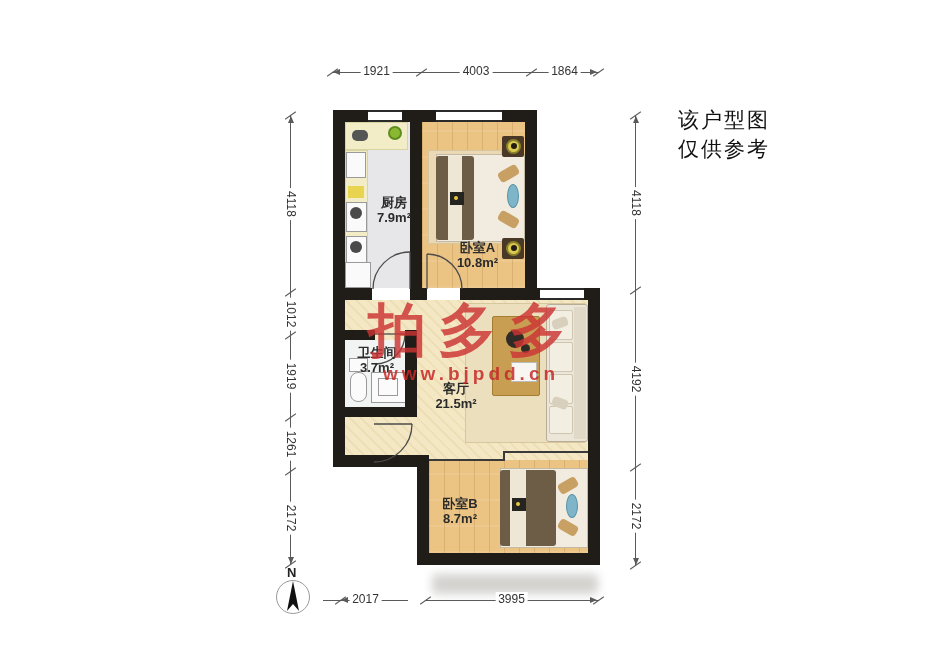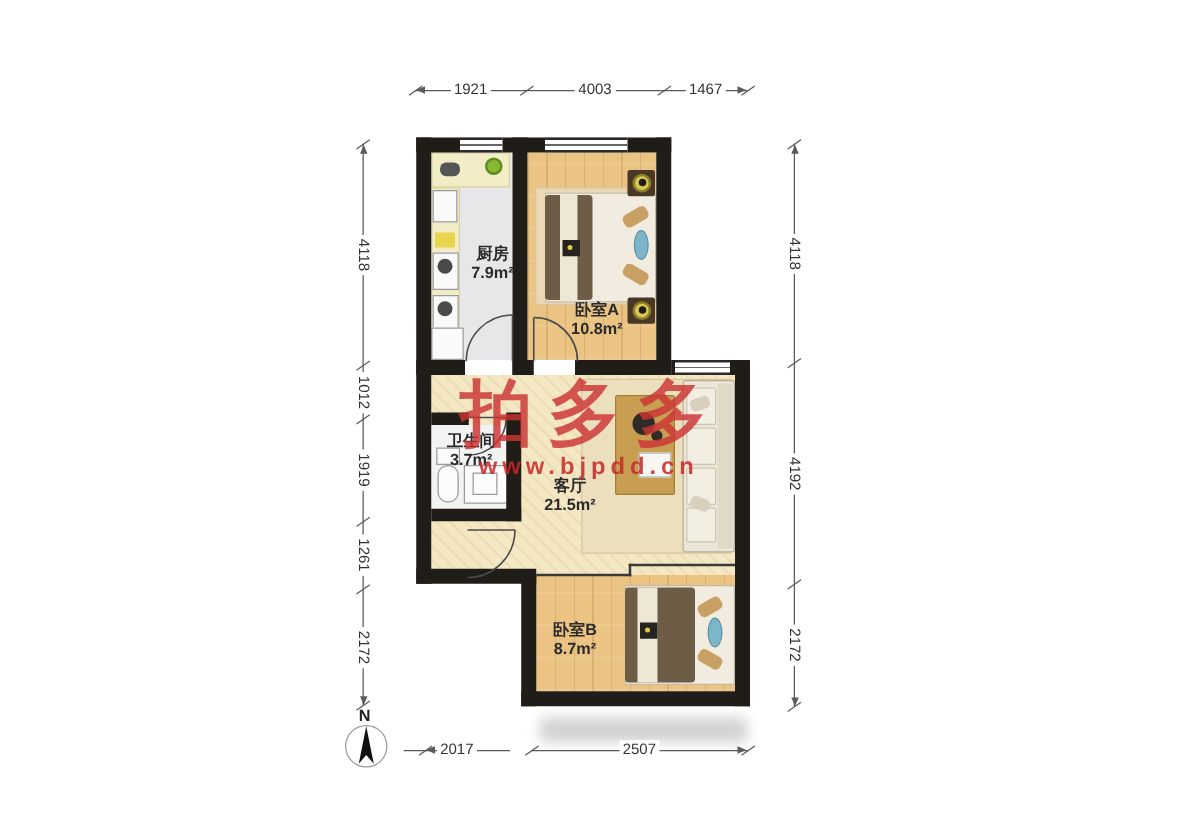--- a/index.html
+++ b/index.html
@@ -198,39 +198,41 @@
   <div class="abs room-label" style="left:430px;top:496px;width:60px;">
     <span>卧室B</span>
     <span>8.7m²</span>
   </div>
 
   <div class="abs wm-brand" style="left:368px;top:292px;">拍多多</div>
   <div class="abs wm-url" style="left:383px;top:363px;">www.bjpdd.cn</div>
   <div class="abs smudge" style="left:432px;top:574px;width:166px;height:20px;"></div>
 
   <div class="abs disclaimer" style="left:678px;top:106px;">
+    <span>该户型图</span>
+    <span>仅供参考</span>
   </div>
 
   <div class="abs compass-n" style="left:287px;top:565px;">N</div>
   <div class="abs compass-circle" style="left:276px;top:580px;width:34px;height:34px;"></div>
   <svg class="abs" style="left:276px;top:578px;" width="34" height="38" viewBox="0 0 34 38">
     <polygon points="17,3 23,33 17,26 11,33" fill="#111"></polygon>
   </svg>
 
   <div class="abs" style="left:332px;top:72px;width:89px;">
     <div class="dim-line-h"></div>
     <span class="dim-lbl h">1921</span>
   </div>
   <div class="abs" style="left:421px;top:72px;width:110px;">
     <div class="dim-line-h"></div>
     <span class="dim-lbl h">4003</span>
   </div>
   <div class="abs" style="left:531px;top:72px;width:67px;">
     <div class="dim-line-h"></div>
-    <span class="dim-lbl h">1467</span>
+    <span class="dim-lbl h">1864</span>
   </div>
   <div class="tick" style="left:332px;top:66px;"></div>
   <div class="tick" style="left:421px;top:66px;"></div>
   <div class="tick" style="left:531px;top:66px;"></div>
   <div class="tick" style="left:598px;top:66px;"></div>
   <div class="arr l" style="left:333px;top:69px;"></div>
   <div class="arr r" style="left:590px;top:69px;"></div>
 
   <div class="abs" style="left:290px;top:115px;height:177px;">
     <div class="dim-line-v" style="height:177px;"></div>
@@ -279,21 +281,21 @@
   <div class="tick" style="left:635px;top:559px;"></div>
   <div class="arr u" style="left:633px;top:116px;"></div>
   <div class="arr d" style="left:633px;top:558px;"></div>
 
   <div class="abs" style="left:323px;top:600px;width:85px;">
     <div class="dim-line-h"></div>
     <span class="dim-lbl h">2017</span>
   </div>
   <div class="abs" style="left:425px;top:600px;width:173px;">
     <div class="dim-line-h"></div>
-    <span class="dim-lbl h">2507</span>
+    <span class="dim-lbl h">3995</span>
   </div>
   <div class="tick" style="left:340px;top:594px;"></div>
   <div class="tick" style="left:425px;top:594px;"></div>
   <div class="tick" style="left:598px;top:594px;"></div>
   <div class="arr l" style="left:341px;top:597px;"></div>
   <div class="arr r" style="left:590px;top:597px;"></div>
 
 </div>
 
 </body></html>

